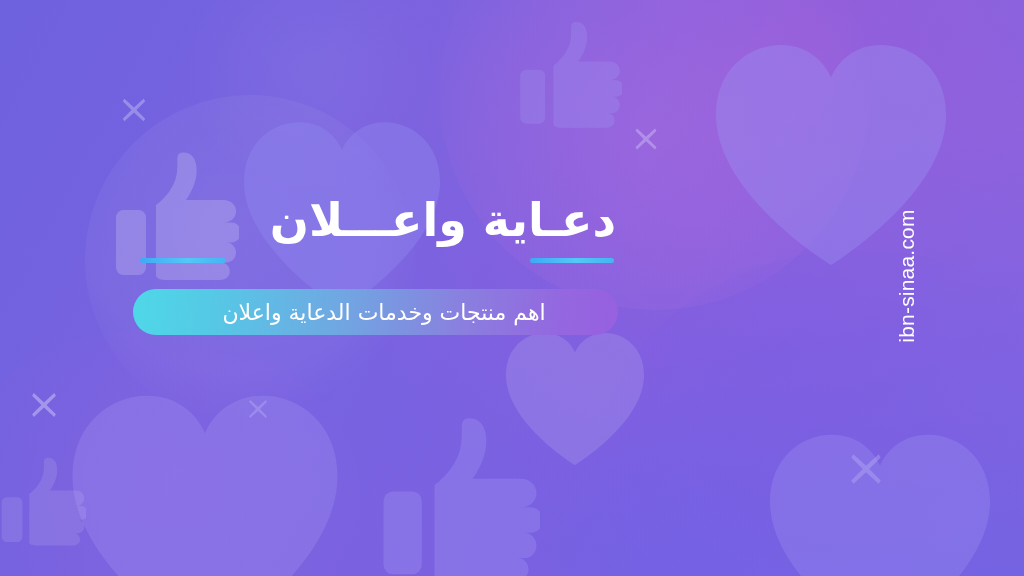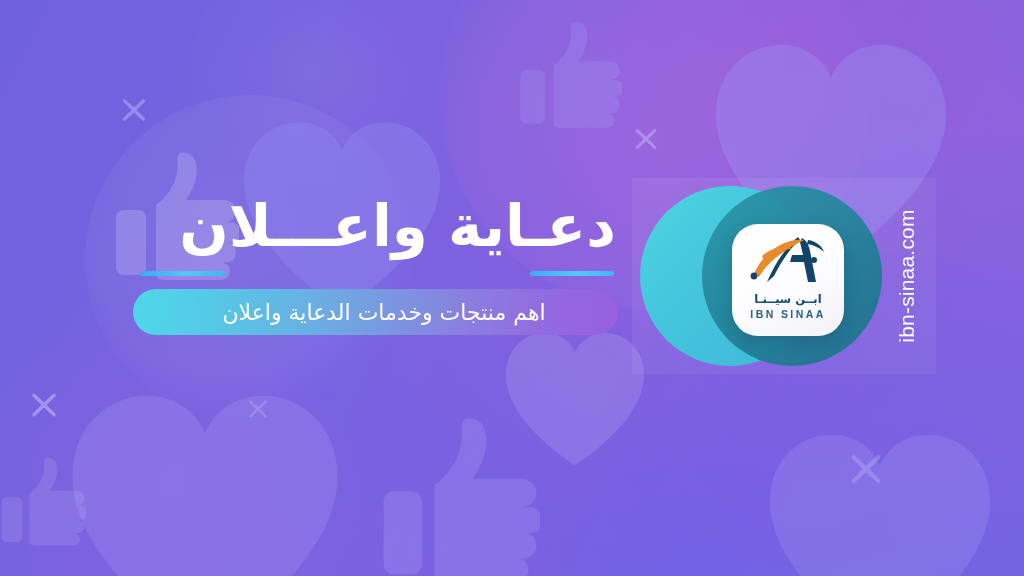--- a/index.html
+++ b/index.html
@@ -74,21 +74,21 @@
 
   
   #headline-block {
     position:absolute;
     left:0; top:196px; width:640px;
     direction:rtl;
   }
   #headline {
     font-family:"DejaVu Sans", sans-serif;
     font-weight:bold;
-    font-size:58px;
+    font-size:46px;
     line-height:1.05;
     color:#ffffff;
     text-align:right;
     padding-right:24px;
     letter-spacing:1px;
     white-space:nowrap;
   }
 
   .rule-row { position:relative; height:18px; margin-top:8px; }
   .rule {
@@ -280,42 +280,18 @@
     <div class="rule-row">
       <div class="rule rule-left"></div>
       <div class="rule rule-right"></div>
     </div>
   </div>
 
   <div id="subtitle-pill">
     <span id="subtitle-text">اهم منتجات وخدمات الدعاية واعلان</span>
   </div>
 
-  <div id="logo-panel">
-    <div id="logo-panel-tint"></div>
-    <div class="logo-circle" id="logo-circle-outer"></div>
-    <div class="logo-circle" id="logo-circle-inner"></div>
-
-    <div id="logo-card">
-      <div id="logo-mark">
-        <svg viewBox="0 0 112 64">
-
-          <path d="M70 8 C74 10 77 15 78 21 L84 52 L76 52 L72 32 L58 32 L60 25 L71 25 L68 12 Z" fill="#12436b"></path>
-          <path d="M68 10 C60 16 50 30 42 46 L35 52 C44 31 56 15 66 7 Z" fill="#12436b"></path>
-          <path d="M76 10 C84 11 90 16 92 22 C88 18 82 15 75 14 Z" fill="#12436b"></path>
-          <circle cx="82" cy="30" r="3" fill="#12436b"></circle>
-
-          <path d="M22 44 C28 30 38 20 50 14 C58 10 66 9 72 10 C66 13 58 17 50 23 C40 30 32 38 27 47 Z" fill="#e98a2b"></path>
-          <path d="M30 26 C34 22 40 19 46 18 L48 22 C42 23 36 26 32 30 Z" fill="#e98a2b"></path>
-          <path d="M40 20 C46 17 52 15 58 15 L59 19 C53 19 47 21 42 24 Z" fill="#e98a2b"></path>
-          <circle cx="22" cy="46" r="3.4" fill="#12436b"></circle>
-        </svg>
-      </div>
-      <div id="logo-ar-name">ابــن سيــنـا</div>
-      <div id="logo-en-name">IBN SINAA</div>
-    </div>
-  </div>
 
   <div id="site-url">
     <span id="site-url-text">ibn-sinaa.com</span>
   </div>
 
 </div>
 
 </body></html>

